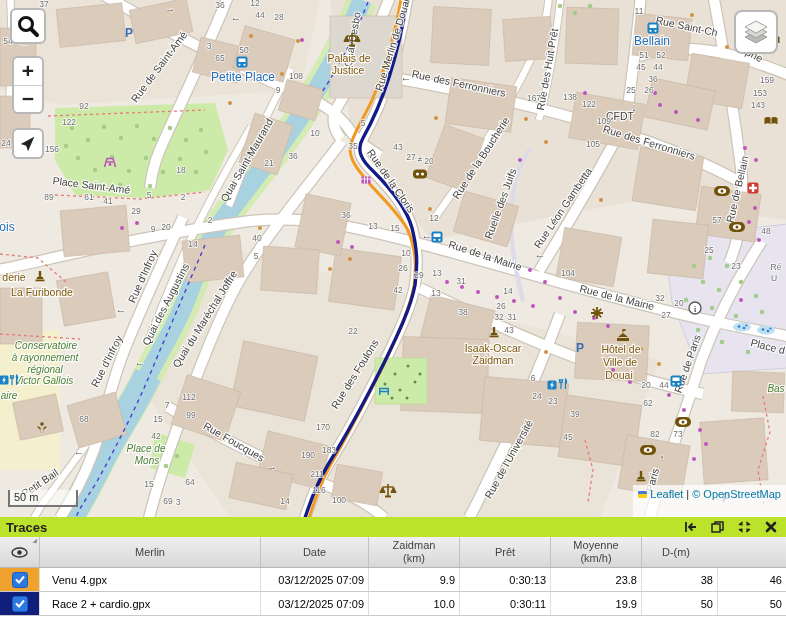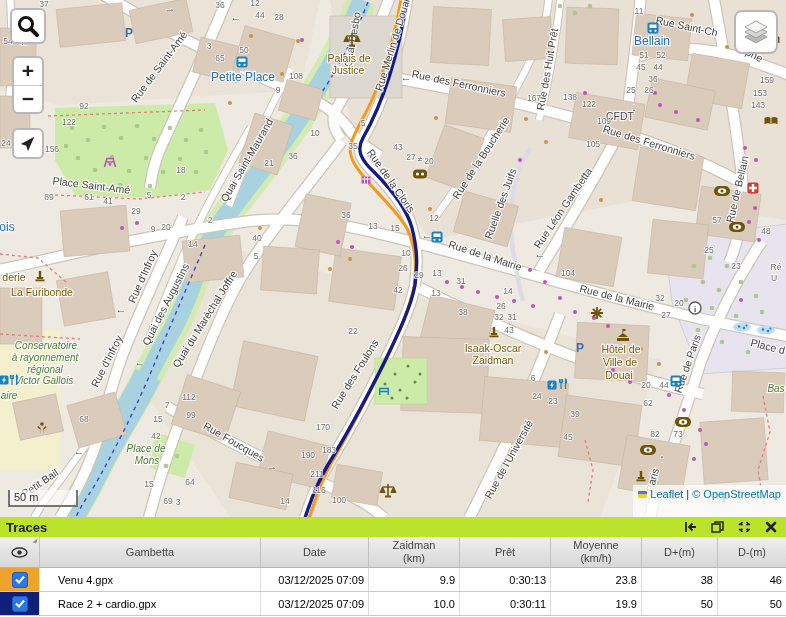--- a/index.html
+++ b/index.html
@@ -37,21 +37,21 @@
   .c0{width:39px;} .c1{width:221px;} .c2{width:108px;} .c3{width:91px;} .c4{width:91px;} .c5{width:91px;} .c6{width:76px;} .c7{width:69px;}
   #thead{height:31px;background:linear-gradient(#efefef,#d8d8d8);border-bottom:1px solid #b5b5b5;color:#444;}
   #thead .tc{border-left:1px solid #c2c2c2;display:flex;flex-direction:column;align-items:center;justify-content:center;line-height:1.15;font-size:11px;position:relative;}
   #thead .tc:first-child{border-left:none;}
   .sortmark{position:absolute;top:1px;right:2px;width:0;height:0;border-left:4px solid transparent;border-bottom:5px solid #8a8a8a;transform:rotate(12deg);}
   .drow{height:24px;border-bottom:1px solid #c9c9c9;color:#000;}
   .drow .tc{border-left:1px solid #ddd;display:flex;align-items:center;}
   .drow .tc:first-child{border-left:none;}
   .cbcell{justify-content:center;}
   .cb{width:14px;height:14px;border-radius:3px;background:#2b79e0;border:1px solid #1b5cc0;display:flex;align-items:center;justify-content:center;cursor:pointer;}
-  .fcell{padding-left:18px;}
+  .fcell{padding-left:12px;}
   .rcell{justify-content:flex-end;padding-right:4px;padding-left:24px;}
 </style>
 </head>
 <body>
 
 <div id="app">
   <div id="map">
     <svg width="786" height="517" viewBox="0 0 786 517">
       <defs>
         <g id="s-bus">
@@ -627,39 +627,36 @@
     </div>
     <div id="thead" class="trow">
       <div class="tc c0">
         <span class="sortmark"></span>
         <svg width="17" height="11" viewBox="0 0 17 11">
             <ellipse cx="8.5" cy="5.5" rx="7.5" ry="4.5" fill="none" stroke="#333" stroke-width="1.4"></ellipse>
             <circle cx="8.5" cy="5.5" r="2.2" fill="#333"></circle>
           </svg>
       </div>
       <div class="tc c1">
-          <span>Gambetta</span>
+          <span>Merlin</span>
         </div>
       <div class="tc c2">
           <span>Date</span>
         </div>
       <div class="tc c3">
           <span>Zaidman</span>
           <span>(km)</span>
         </div>
       <div class="tc c4">
           <span>Prêt</span>
         </div>
       <div class="tc c5">
           <span>Moyenne</span>
           <span>(km/h)</span>
         </div>
-      <div class="tc c6">
-          <span>D+(m)</span>
-        </div>
       <div class="tc c7">
           <span>D-(m)</span>
         </div>
     </div>
     <div class="trow drow">
       <div class="tc c0 cbcell" style="background: rgb(240, 162, 46);">
         <span class="cb">
             <svg width="10" height="9" viewBox="0 0 10 9">
               <path d="M1,4.5 L4,7.5 L9,1.5" stroke="#fff" stroke-width="2" fill="none"></path>
             </svg>

